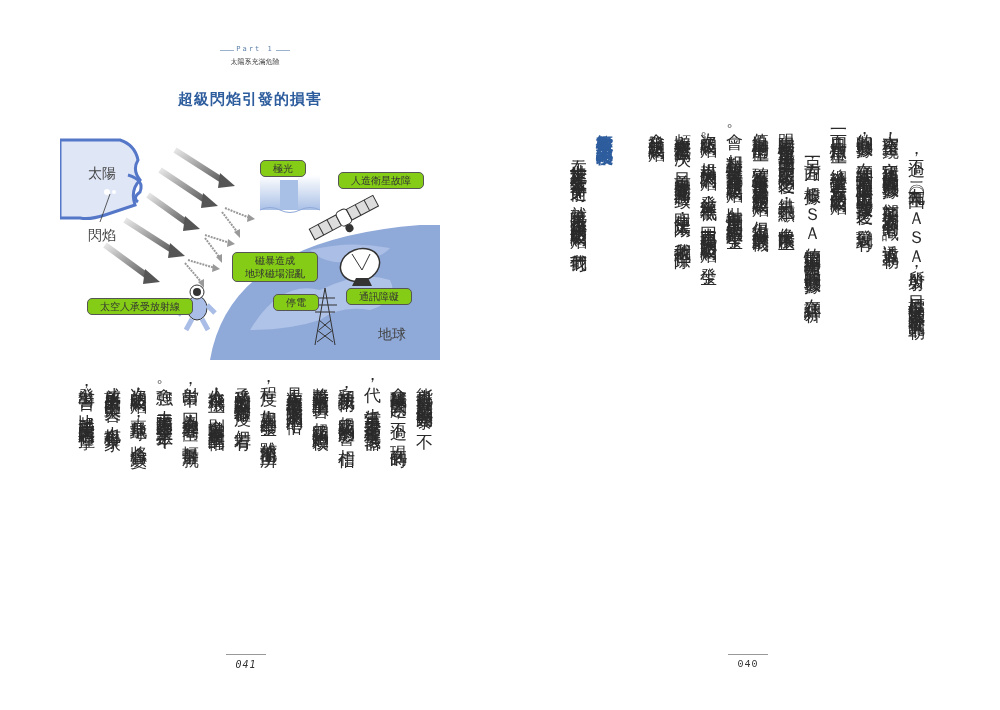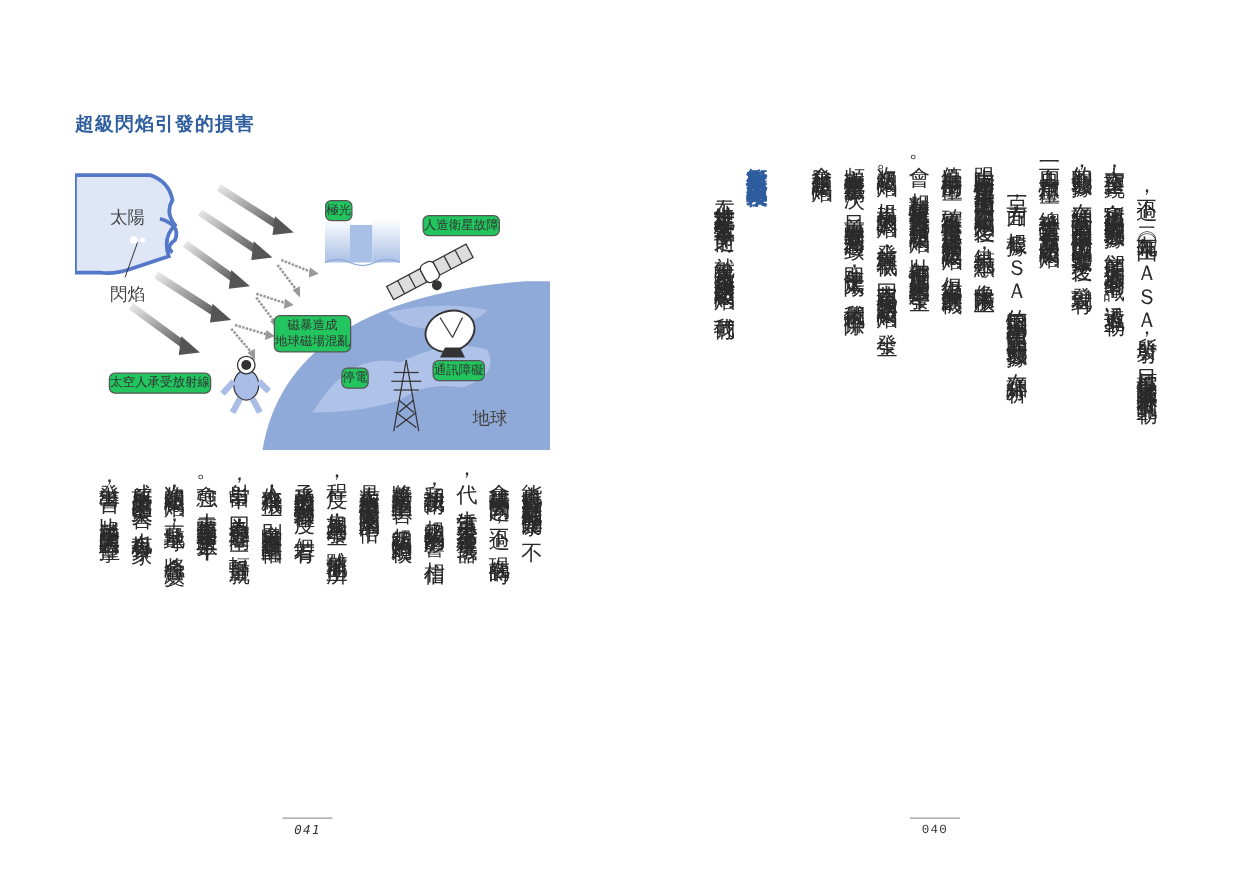--- a/index.html
+++ b/index.html
@@ -11,37 +11,41 @@
   .page-left { left: 0; }
   .page-right { left: 500px; }
 
   .running-head { position: absolute; left: 205px; top: 36px; width: 100px; text-align: center; }
   .running-head .part { font-family: "DejaVu Sans Mono", monospace; font-size: 7px; color: #5b7fa8; letter-spacing: 2px; position: relative; display: inline-block; padding: 0 14px; }
   .running-head .part::before, .running-head .part::after { content: ""; position: absolute; top: 5px; width: 14px; height: 1px; background: #9ab2cc; }
   .running-head .part::before { left: -2px; }
   .running-head .part::after { right: -2px; }
   .running-head .chapter { font-family: "DejaVu Sans", sans-serif; font-size: 7px; color: #333; margin-top: 2px; }
 
-  .fig-title { position: absolute; left: 60px; top: 90px; width: 380px; text-align: left; font-family: "DejaVu Sans", sans-serif; font-weight: bold; font-size: 15px; color: #2e5d9e; letter-spacing: 1px; }
+  .fig-title { position: absolute; left: 60px; top: 90px; width: 380px; text-align: center; font-family: "DejaVu Sans", sans-serif; font-weight: bold; font-size: 15px; color: #2e5d9e; letter-spacing: 1px; }
 
   .diagram { position: absolute; left: 60px; top: 130px; width: 380px; height: 230px; }
   .diagram svg { width: 380px; height: 230px; display: block; }
-  .callout { position: absolute; font-family: "DejaVu Sans", sans-serif; font-size: 10px; color: #333; background: #22c55e; border: 1px solid #555; border-radius: 5px; padding: 1px 0; white-space: nowrap; line-height: 13px; text-align: center; }
+  .callout { position: absolute; font-family: "DejaVu Sans", sans-serif; font-size: 10px; color: #333; background: #84cc16; border: 1px solid #555; border-radius: 5px; padding: 1px 12px; white-space: nowrap; line-height: 13px; text-align: center; }
   .plain-label { position: absolute; font-family: "DejaVu Sans", sans-serif; font-size: 14px; color: #444; white-space: nowrap; }
 
   .vtext { position: absolute; writing-mode: vertical-rl; font-size: 17px; line-height: 26px; letter-spacing: 2px; white-space: nowrap; }
   .vtext .col { display: block; height: 26px; }
   .heading-v { color: #2e5d9e; font-weight: bold; font-family: "DejaVu Sans", sans-serif; }
 
   .folio { position: absolute; top: 654px; width: 40px; text-align: center; font-family: "DejaVu Sans Mono", monospace; font-size: 10px; color: #333; letter-spacing: 1px; border-top: 1px solid #999; padding-top: 4px; }
 </style>
 </head>
 <body>
 
 <div class="page page-left">
+  <div class="running-head">
+    <div class="part">Part 1</div>
+    <div class="chapter">太陽系充滿危險</div>
+  </div>
 
   <div class="fig-title">超級閃焰引發的損害</div>
 
   <div class="diagram">
     <svg viewBox="0 0 380 230">
       <defs>
         <linearGradient id="arrowGrad" x1="0" y1="0" x2="1" y2="1">
           <stop offset="0" stop-color="#e6e6e6"></stop>
           <stop offset="1" stop-color="#555"></stop>
         </linearGradient>
@@ -136,21 +140,21 @@
         <path d="M147 175 L155 183" stroke="#a9bde6" stroke-width="5"></path>
         <path d="M132 189 L126 200" stroke="#a9bde6" stroke-width="5"></path>
         <path d="M142 189 L148 200" stroke="#a9bde6" stroke-width="5"></path>
       </g>
     </svg>
 
     <span class="plain-label" style="left:28px;top:35px;">太陽</span>
     <span class="plain-label" style="left:28px;top:97px;">閃焰</span>
     <span class="callout" style="left:200px;top:30px;">極光</span>
     <span class="callout" style="left:278px;top:42px;">人造衛星故障</span>
-    <span class="callout" style="left:159px;top:122px;">
+    <span class="callout" style="left:172px;top:122px;">
       <span>磁暴造成</span><br>
       <span>地球磁場混亂</span>
     </span>
     <span class="callout" style="left:27px;top:168px;">太空人承受放射線</span>
     <span class="callout" style="left:213px;top:164px;">停電</span>
     <span class="callout" style="left:286px;top:158px;">通訊障礙</span>
     <span class="plain-label" style="left:318px;top:196px;">地球</span>
   </div>
 
   <div class="vtext" style="right:62px; top:374px;">

